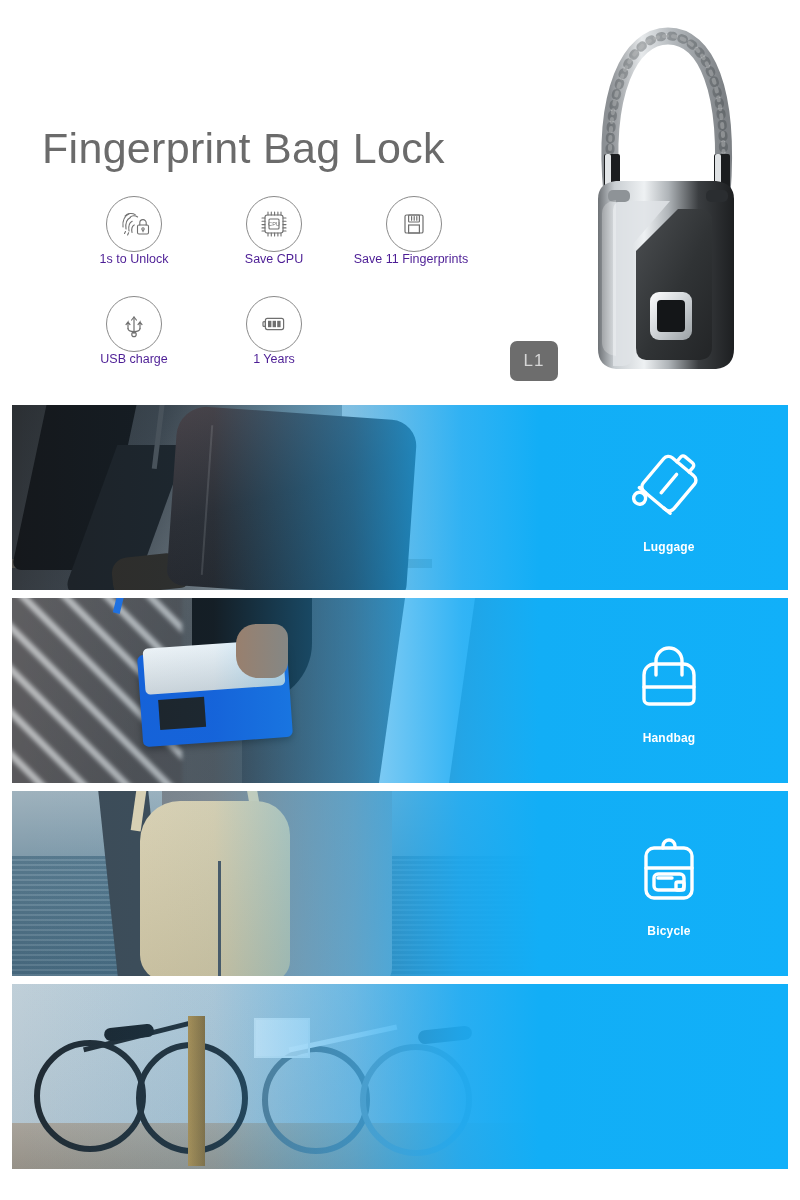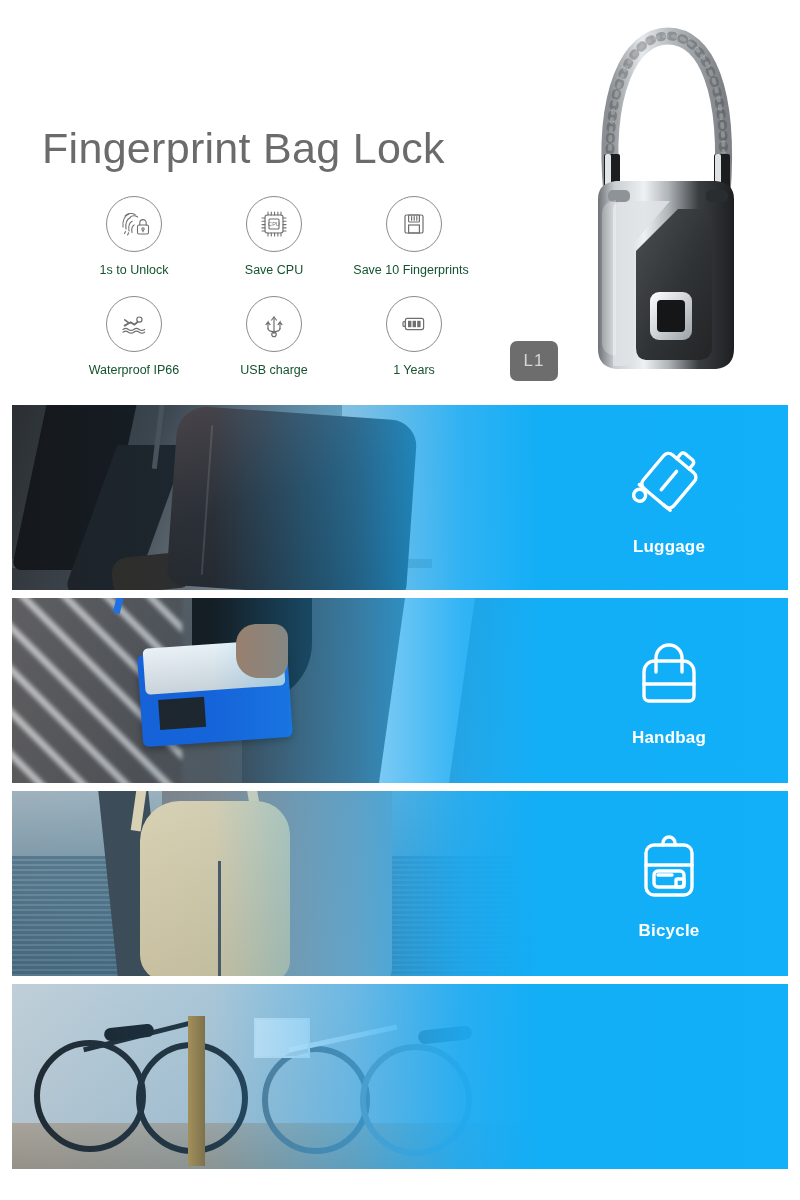--- a/index.html
+++ b/index.html
@@ -40,23 +40,22 @@
   .feature { text-align: center; position: relative; }
   .feature .circle {
     width: 56px; height: 56px;
     border: 1.4px solid #8a8a8a;
     border-radius: 50%;
     margin: 0 auto;
     display: flex; align-items: center; justify-content: center;
   }
   .feature .circle svg { display: block; }
   .feature .flabel {
-    margin-top: 11px;
     font-size: 12.5px;
-    color: #14532d;
+    color: #4c1d95;
     white-space: nowrap;
     text-align: center;
   }
   .feature.wide .flabel { margin-left: -6px; }
 
   
   .lock-wrap {
     position: absolute;
     right: 38px; top: 14px;
     width: 190px; height: 368px;
@@ -107,21 +106,21 @@
     position: absolute;
     right: 34px; top: 50%;
     transform: translateY(-50%);
     width: 170px;
     text-align: center;
     color: #ffffff;
   }
   .banner .icon-block svg { display: block; margin: 0 auto; }
   .banner .blabel {
     margin-top: 12px;
-    font-size: 17px;
+    font-size: 12px;
     font-weight: 700;
     color: #ffffff;
     letter-spacing: .2px;
   }
 
   
   .scene { position: absolute; inset: 0; }
 
   
   .sc-lug { background: linear-gradient(115deg,#2b2f33 0%,#3c4249 18%,#8e9499 40%,#b9bec2 62%,#cdd2d5 100%); }
@@ -220,35 +219,23 @@
 
     <div class="feature wide">
       <div class="circle">
         <svg width="34" height="34" viewBox="0 0 34 34" fill="none" stroke="#6f6f6f" stroke-width="1.2" stroke-linecap="round">
           <rect x="8" y="8" width="18" height="18" rx="1.6"></rect>
           <rect x="11.6" y="8" width="10.8" height="7" rx="0.8"></rect>
           <path d="M14.6 9.6v3.6M17.2 9.6v3.6M19.8 9.6v3.6"></path>
           <rect x="11.6" y="18" width="10.8" height="8"></rect>
         </svg>
       </div>
-      <div class="flabel">Save 10 Fingerprints</div>
-    </div>
-
-    <div class="feature">
-      <div class="circle">
-        <svg width="36" height="36" viewBox="0 0 36 36" fill="none" stroke="#6f6f6f" stroke-width="1.2" stroke-linecap="round">
-          <circle cx="23.4" cy="13.6" r="2.6"></circle>
-          <path d="M8.6 19.6l6-3.4 3.8 2.4 3.2-2.6" stroke-width="1.8"></path>
-          <path d="M12.2 16.4l-3.4-2.6" stroke-width="1.6"></path>
-          <path d="M7 23.4c1.8-1.3 3.6-1.3 5.4 0s3.6 1.3 5.4 0 3.6-1.3 5.4 0 3.6 1.3 5.4 0"></path>
-          <path d="M7 26.2c1.8-1.3 3.6-1.3 5.4 0s3.6 1.3 5.4 0 3.6-1.3 5.4 0 3.6 1.3 5.4 0"></path>
-        </svg>
-      </div>
-      <div class="flabel">Waterproof IP66</div>
-    </div>
+      <div class="flabel">Save 11 Fingerprints</div>
+    </div>
+
 
     <div class="feature">
       <div class="circle">
         <svg width="34" height="34" viewBox="0 0 34 34" fill="none" stroke="#6f6f6f" stroke-width="1.2" stroke-linecap="round">
           <path d="M17 26.4V10"></path>
           <circle cx="17" cy="27.4" r="2.2"></circle>
           <path d="M17 10l-2.4 3M17 10l2.4 3"></path>
           <path d="M11 21.6V15l-2 2.6M11 15l2 2.6"></path>
           <path d="M11 21.6c0 2 2.4 3 6 3"></path>
           <path d="M23 21.6V15l-2 2.6M23 15l2 2.6"></path>

